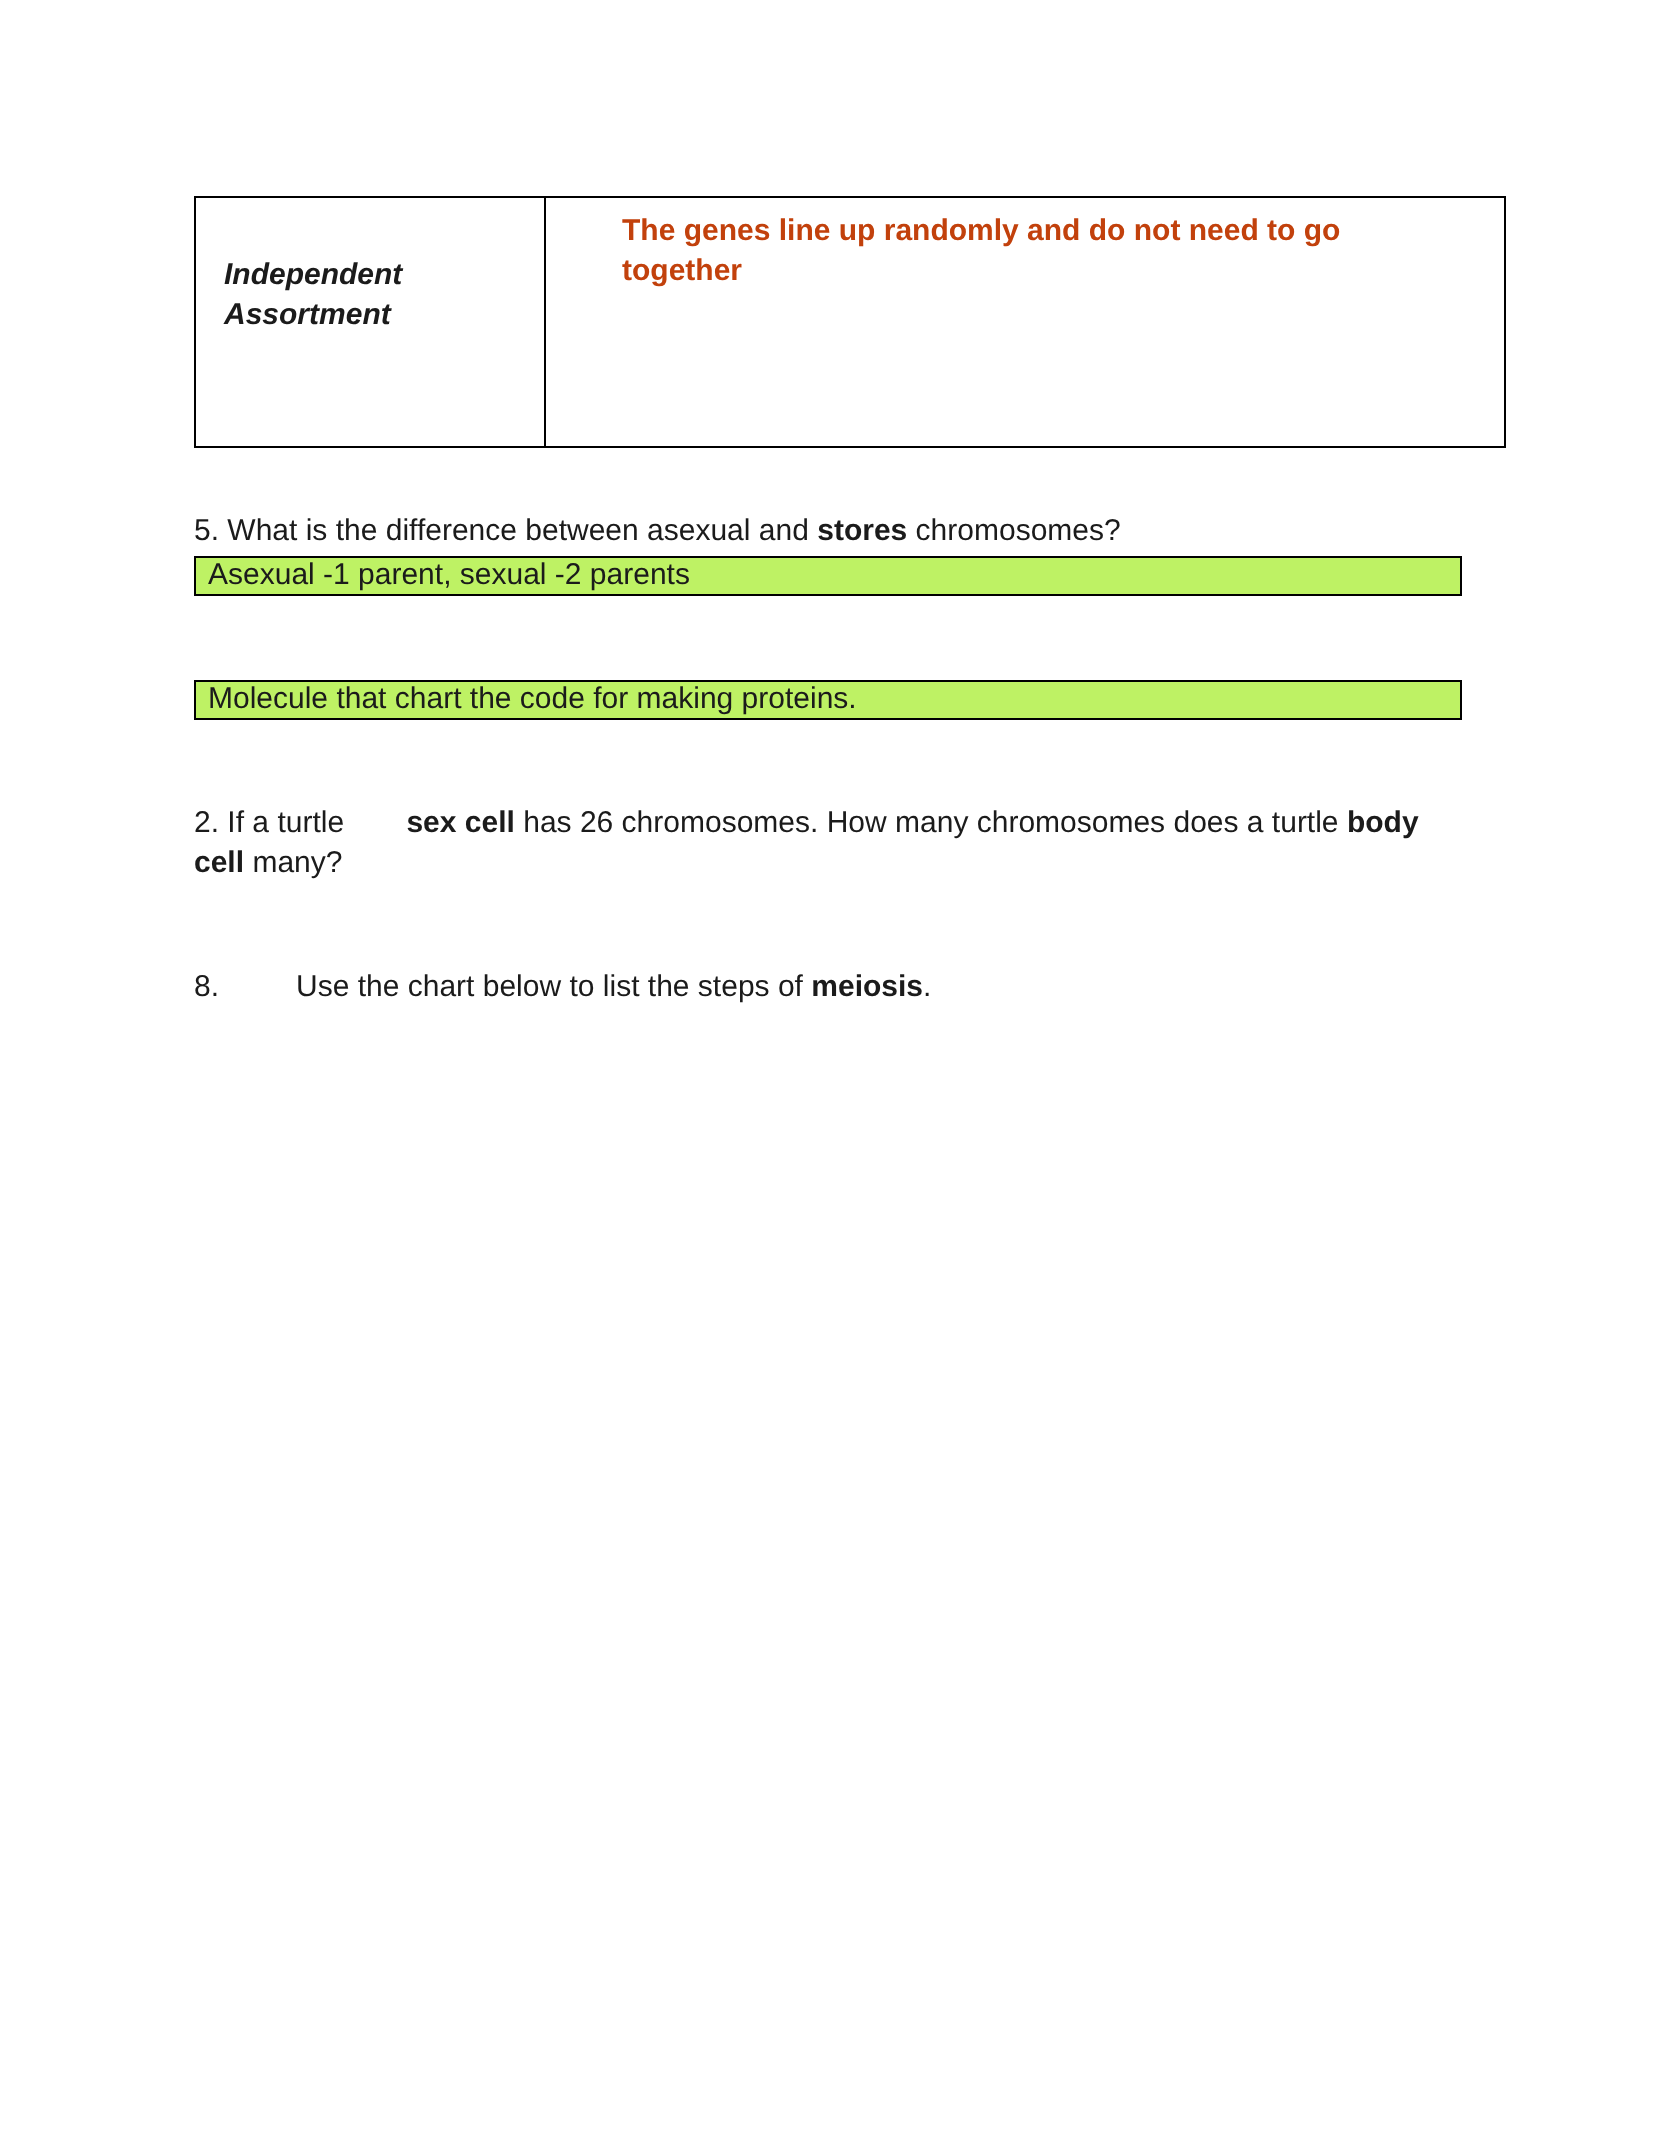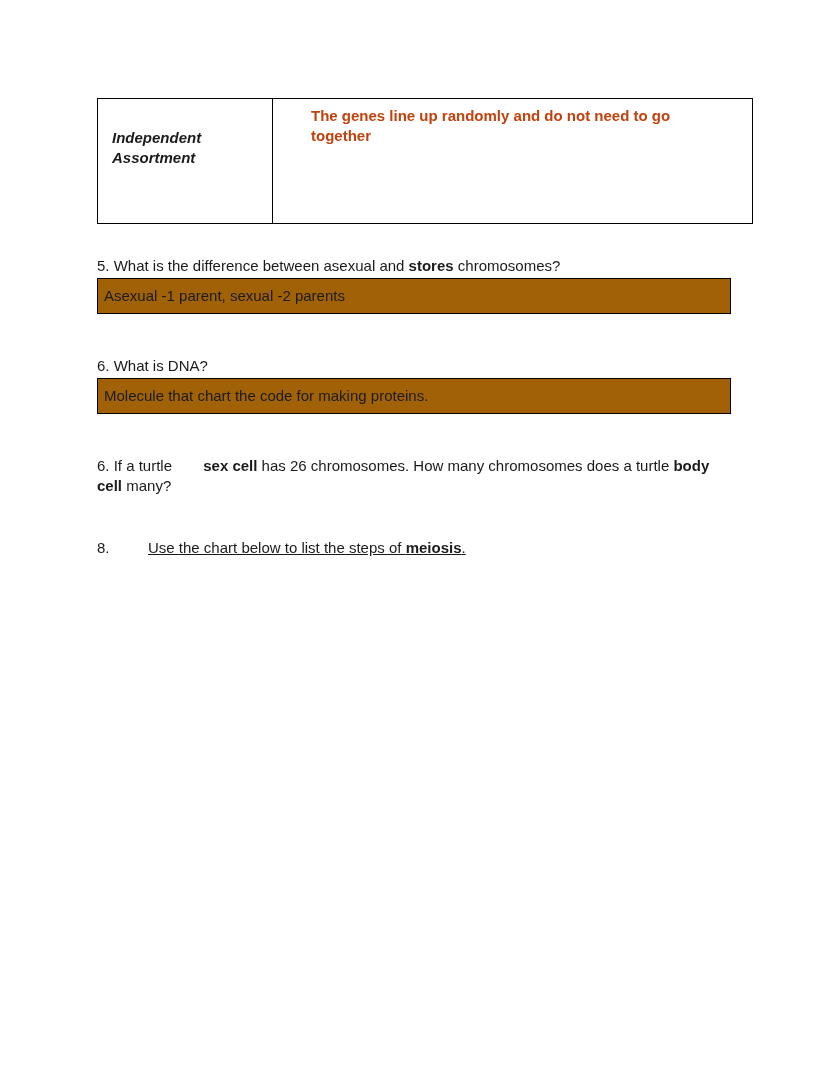--- a/index.html
+++ b/index.html
@@ -51,38 +51,38 @@
     font-weight: 700;
     line-height: 20px;
     display: block;
   }
 
   
   .question { margin: 0; }
   .q5 { margin-top: 32px; }
   .q6 { margin-top: 42px; }
   .q7 { margin-top: 42px; }
-  .q8 { margin-top: 42px; text-decoration: underline; }
+  .q8 { margin-top: 42px; }
 
   p.prompt {
     margin: 0;
     line-height: 20px;
     width: 634px;
   }
 
   .answer-box {
     margin-top: 2px;
     width: 634px;
-    height: 36px;
+    height: 20px;
     border: 1.5px solid #000000;
     box-sizing: border-box;
     display: flex;
     align-items: center;
     padding-left: 6px;
-    background: #a16207;
+    background: #bef264;
   }
   .answer {
     line-height: 18px;
     white-space: nowrap;
   }
 
   .qnum {
     display: inline-block;
     width: 51px;
   }
@@ -107,28 +107,27 @@
       </table>
 
     <div class="question q5">
       <p class="prompt"><span>5. What is the difference between </span><span style="font-weight: 400;">asexual</span><span> and </span><span style="font-weight: 700;">stores</span><span> chromosomes?</span></p>
       <div class="answer-box">
         <span class="answer">Asexual -1 parent, sexual -2 parents</span>
       </div>
     </div>
 
     <div class="question q6">
-      <p class="prompt"><span>6. What is DNA?</span></p>
       <div class="answer-box">
         <span class="answer">Molecule that chart the code for making proteins.</span>
       </div>
     </div>
 
     <div class="question q7">
-      <p class="prompt"><span>6. If a turtle </span><span style="font-weight: 700; margin-left: 27px;">sex cell</span><span> has 26 chromosomes. How many chromosomes does a turtle </span><span style="font-weight: 700;">body cell</span><span> many?</span></p>
+      <p class="prompt"><span>2. If a turtle </span><span style="font-weight: 700; margin-left: 27px;">sex cell</span><span> has 26 chromosomes. How many chromosomes does a turtle </span><span style="font-weight: 700;">body cell</span><span> many?</span></p>
     </div>
 
     <div class="question q8">
       <p class="prompt">
         <span class="qnum">8.</span><span><span>Use the chart below to list the steps of </span><span style="font-weight: 700;">meiosis</span><span>.</span></span>
       </p>
     </div>
 
   </div>
 </div>

